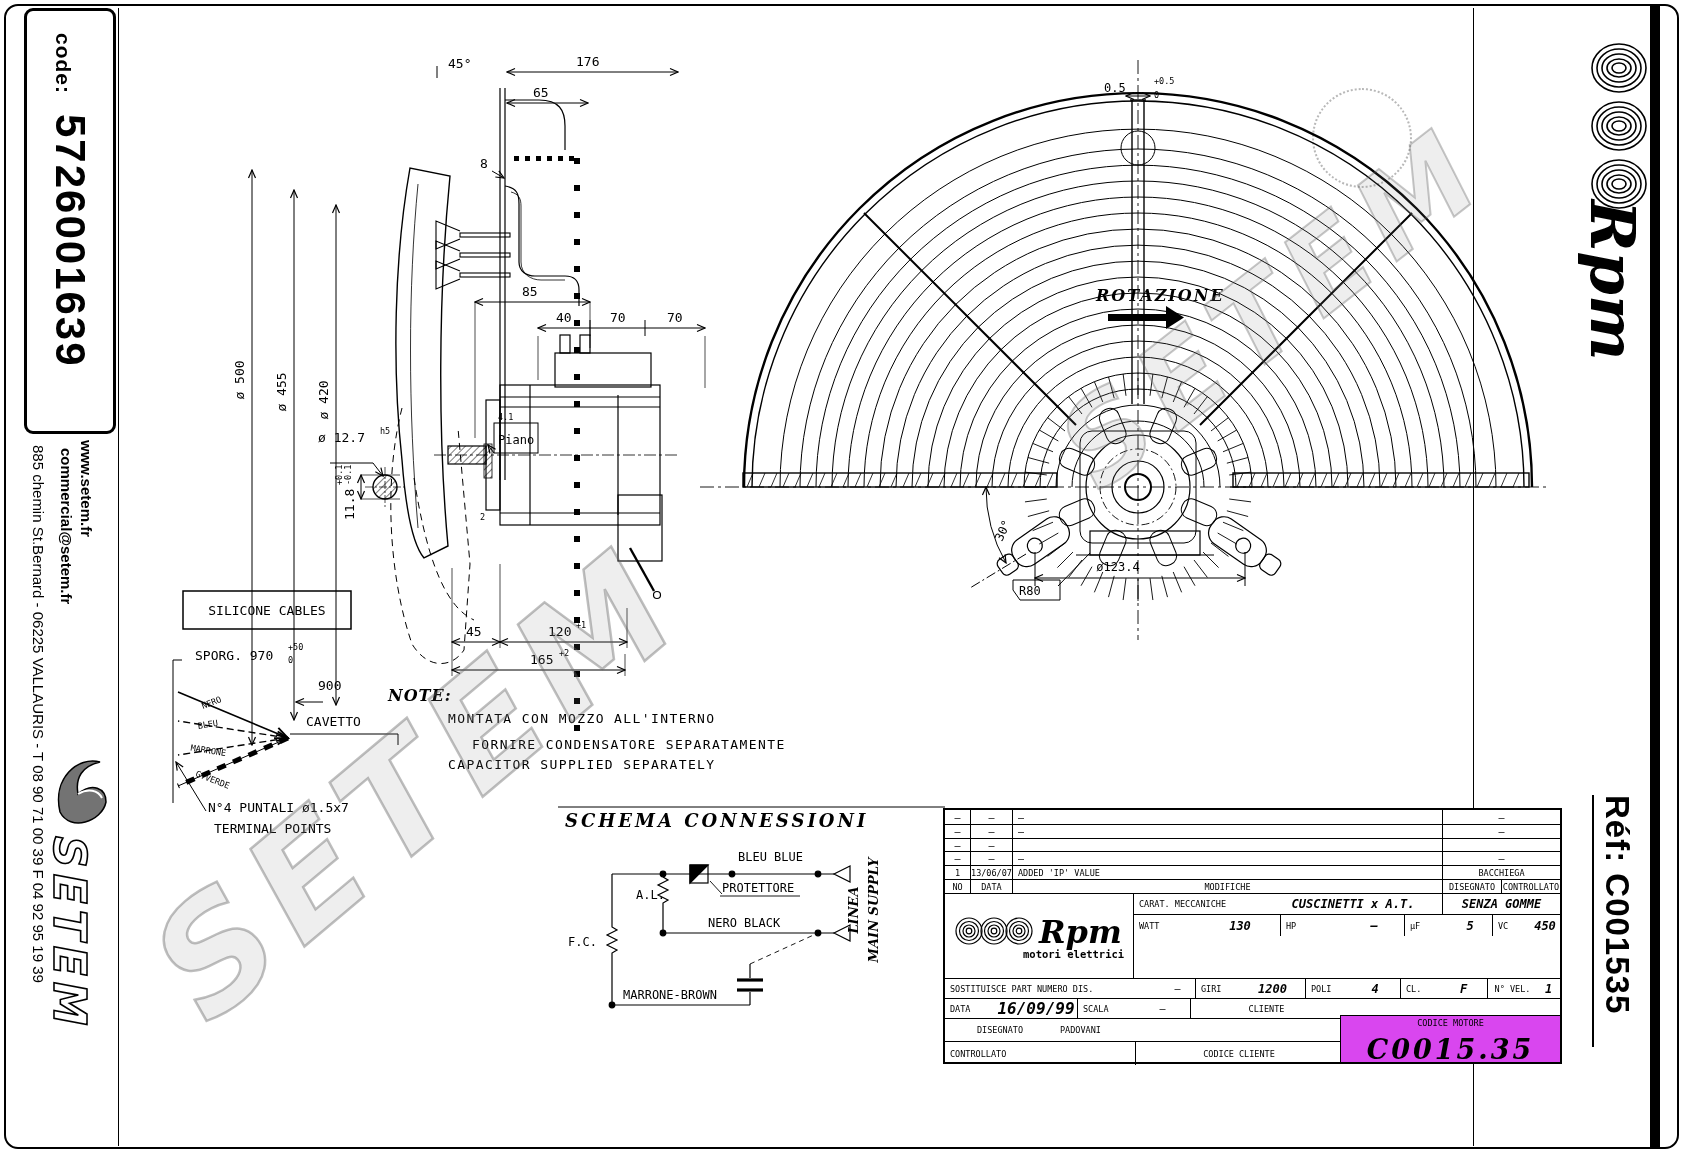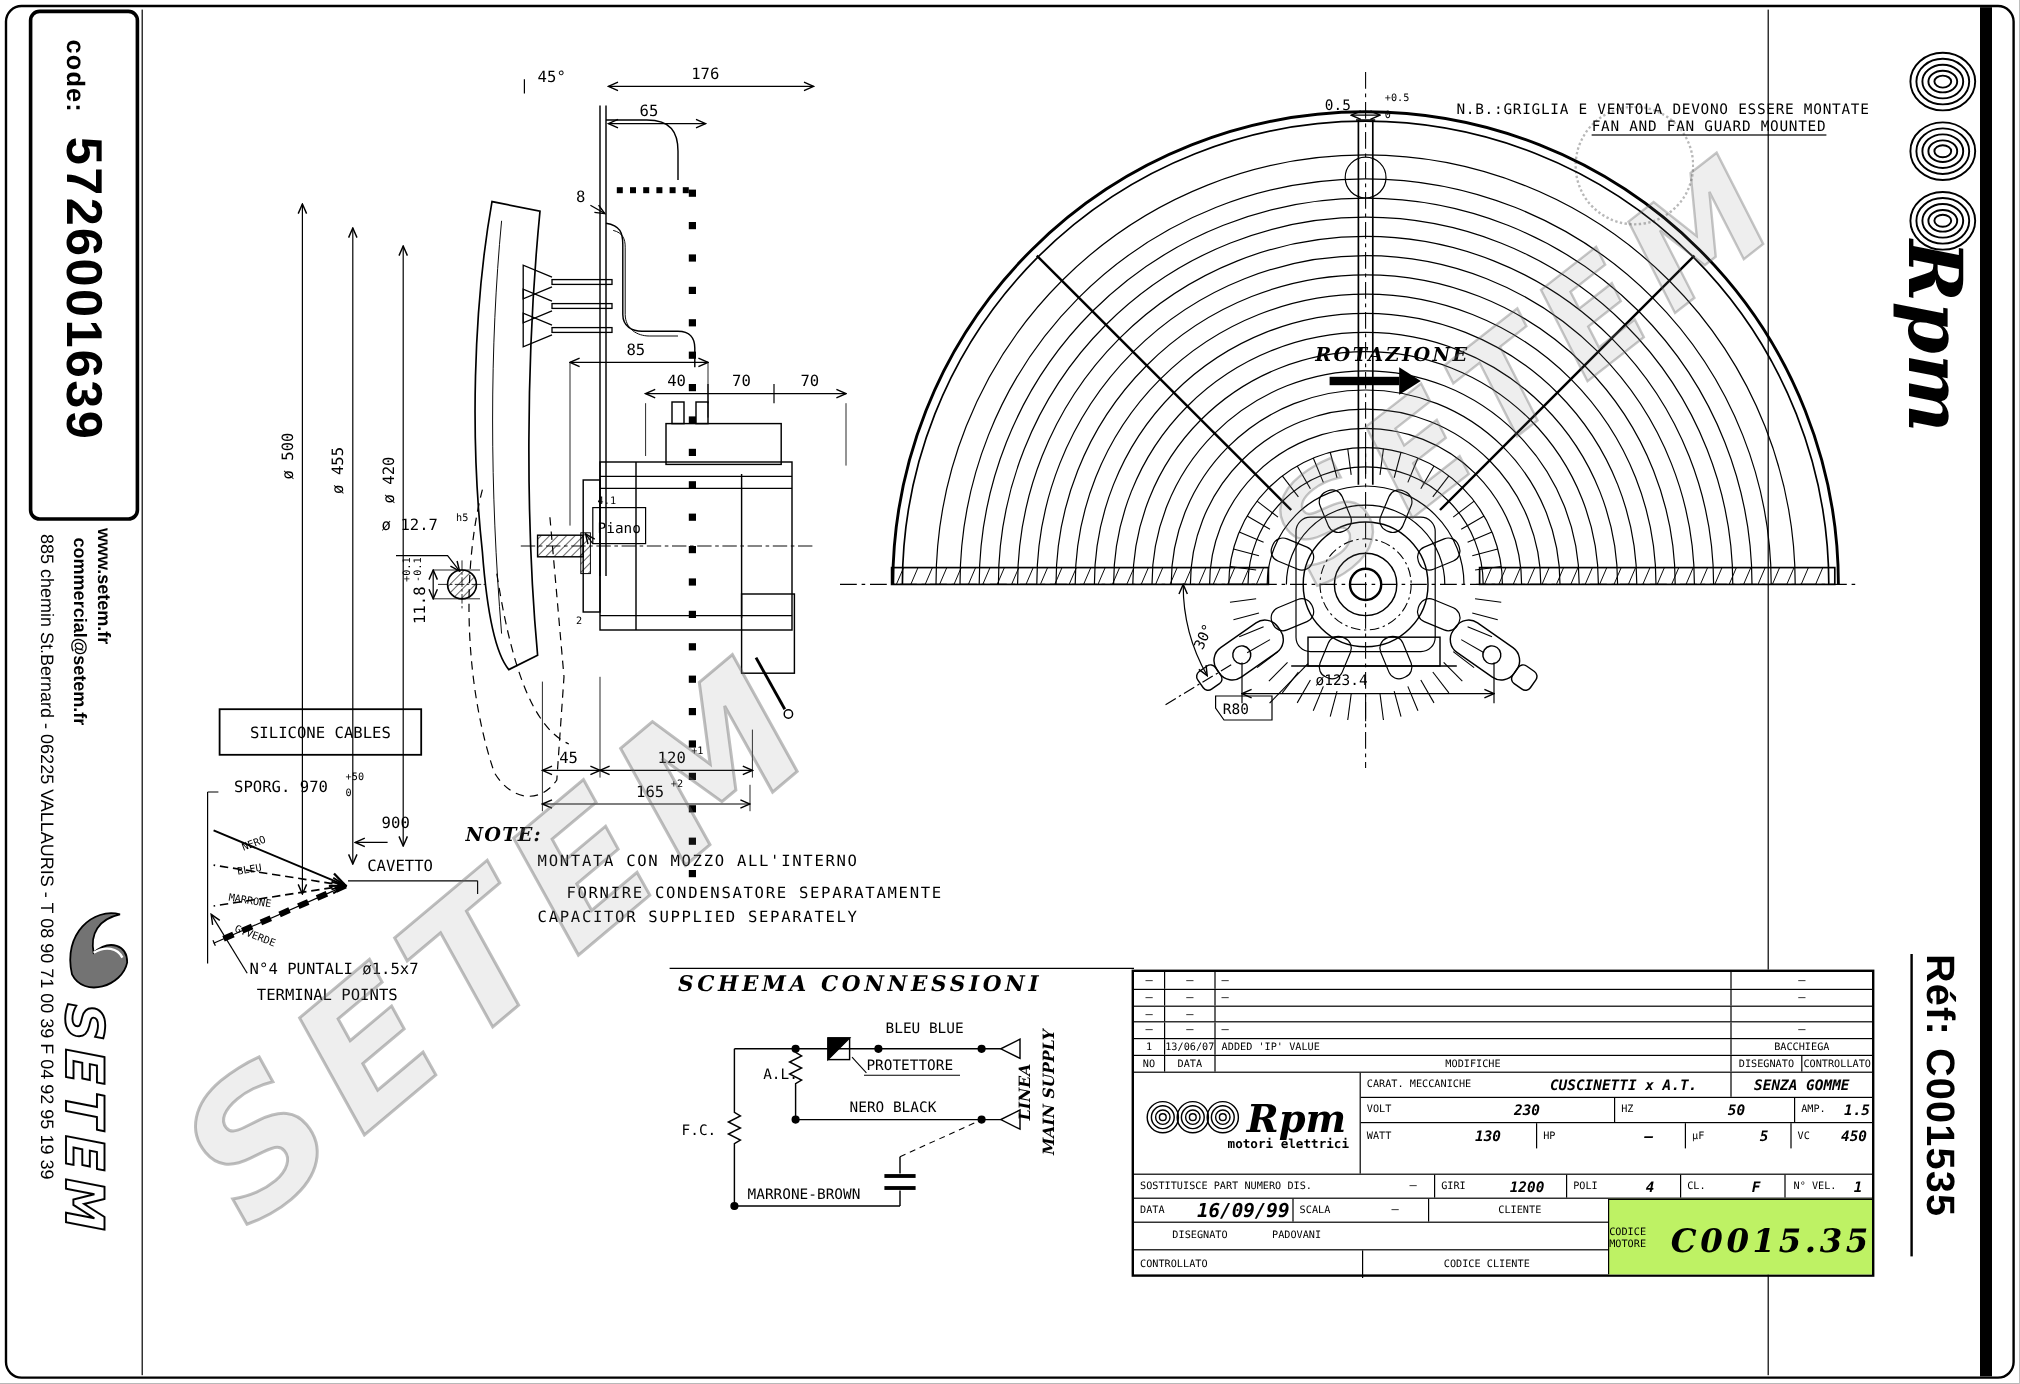--- a/index.html
+++ b/index.html
@@ -54,22 +54,22 @@
      border-left:1px solid #000;white-space:nowrap;}
   .c.f{border-left:none;}
   .c.l{justify-content:flex-start;padding-left:5px;}
   .c.sm{font-size:8.5px;}
   .c.itv{font-style:italic;font-weight:bold;font-size:12px;}
   .logocell{display:flex;flex-direction:column;justify-content:center;align-items:flex-start;
             padding:4px 0 0 10px;box-sizing:border-box;border-left:none;}
   .logorow{display:flex;align-items:flex-end;gap:6px;}
   .rpmsmall{font:italic 900 32px "DejaVu Serif",serif;line-height:0.8;}
   .motori{font:bold 10.5px "DejaVu Sans Mono",monospace;margin:2px 0 0 68px;text-align:center;}
-  .rbox{position:absolute;right:0;bottom:0;width:220px;height:63px;background:#bef264;border-left:1px solid #000;
-        border-top:1px solid #000;box-sizing:border-box;display:flex;flex-direction:row;align-items:center;}
+  .rbox{position:absolute;right:0;bottom:0;width:220px;height:47px;background:#d946ef;border-left:1px solid #000;
+        border-top:1px solid #000;box-sizing:border-box;display:flex;flex-direction:column;align-items:center;}
   .rbox .t{font-size:8.5px;margin-top:2px;}
   .rbox .v{font:italic 600 27px "DejaVu Serif",serif;letter-spacing:3px;margin-top:6px;}
 </style>
 </head>
 <body>
 
 <div class="page">
   <div class="outer"></div>
   <div class="vline" style="left:118px;top:8px;height:1138px;"></div>
   <div class="vline" style="left:1473px;top:8px;height:800px;"></div>
@@ -527,24 +527,20 @@
     <text class="dm" x="620" y="853">BLEU BLUE</text>
     <text class="dm" x="604" y="884">PROTETTORE</text>
     <text class="dm" x="590" y="919">NERO BLACK</text>
     <text class="dm" x="505" y="991">MARRONE-BROWN</text>
     <text class="dm" x="450" y="938">F.C.</text>
     <text class="dm" x="518" y="891">A.L.</text>
     <text transform="rotate(-90 740 902)" x="740" y="902" text-anchor="middle" style="font:italic bold 13px 'DejaVu Serif',serif">LINEA</text>
     <text transform="rotate(-90 760 902)" x="760" y="902" text-anchor="middle" style="font:italic bold 13px 'DejaVu Serif',serif">MAIN SUPPLY</text>
   </svg>
 
-  <div class="flab nb" style="left:1198px;top:84px;width:360px;">
-    <div>N.B.:GRIGLIA E VENTOLA DEVONO ESSERE MONTATE</div>
-    <div class="u">FAN AND FAN GUARD MOUNTED</div>
-  </div>
   <div class="flab rota" style="left:1096px;top:286px;">ROTAZIONE</div>
   <div class="flab notelbl" style="left:388px;top:686px;">NOTE:</div>
   <div class="flab noteln" style="left:448px;top:711px;text-align:right;">MONTATA CON MOZZO ALL'INTERNO</div>
   <div class="flab noteln" style="left:472px;top:737px;">FORNIRE CONDENSATORE SEPARATAMENTE</div>
   <div class="flab noteln" style="left:448px;top:757px;">CAPACITOR SUPPLIED SEPARATELY</div>
   <div class="flab schtitle" style="left:565px;top:810px;">SCHEMA CONNESSIONI</div>
 
   <div class="tblock">
     <div class="trow" style="height:14px">
       <div class="c f" style="width:25px">–</div>
@@ -605,28 +601,20 @@
           <span class="rpmsmall">Rpm</span>
         </div>
         <div class="motori">motori elettrici</div>
       </div>
       <div style="flex:1;display:flex;flex-direction:column;">
         <div class="trow" style="height:20px;">
           <div class="c f l sm" style="width:130px">CARAT. MECCANICHE</div>
           <div class="c itv f" style="width:178px">CUSCINETTI x A.T.</div>
           <div class="c itv" style="flex:1">SENZA GOMME</div>
         </div>
-        <div class="trow" style="height:21px;">
-          <div class="c f l sm" style="width:66px">VOLT</div>
-          <div class="c itv f" style="width:145px">230</div>
-          <div class="c l sm" style="width:54px">HZ</div>
-          <div class="c itv f" style="width:96px">50</div>
-          <div class="c l sm" style="width:40px">AMP.</div>
-          <div class="c itv f" style="flex:1">1.5</div>
-        </div>
         <div class="trow" style="height:22px;">
           <div class="c f l sm" style="width:66px">WATT</div>
           <div class="c itv f" style="width:80px">130</div>
           <div class="c l sm" style="width:64px">HP</div>
           <div class="c itv f" style="width:60px">–</div>
           <div class="c l sm" style="width:44px">µF</div>
           <div class="c itv f" style="width:44px">5</div>
           <div class="c l sm" style="width:38px">VC</div>
           <div class="c itv f" style="flex:1">450</div>
         </div>

